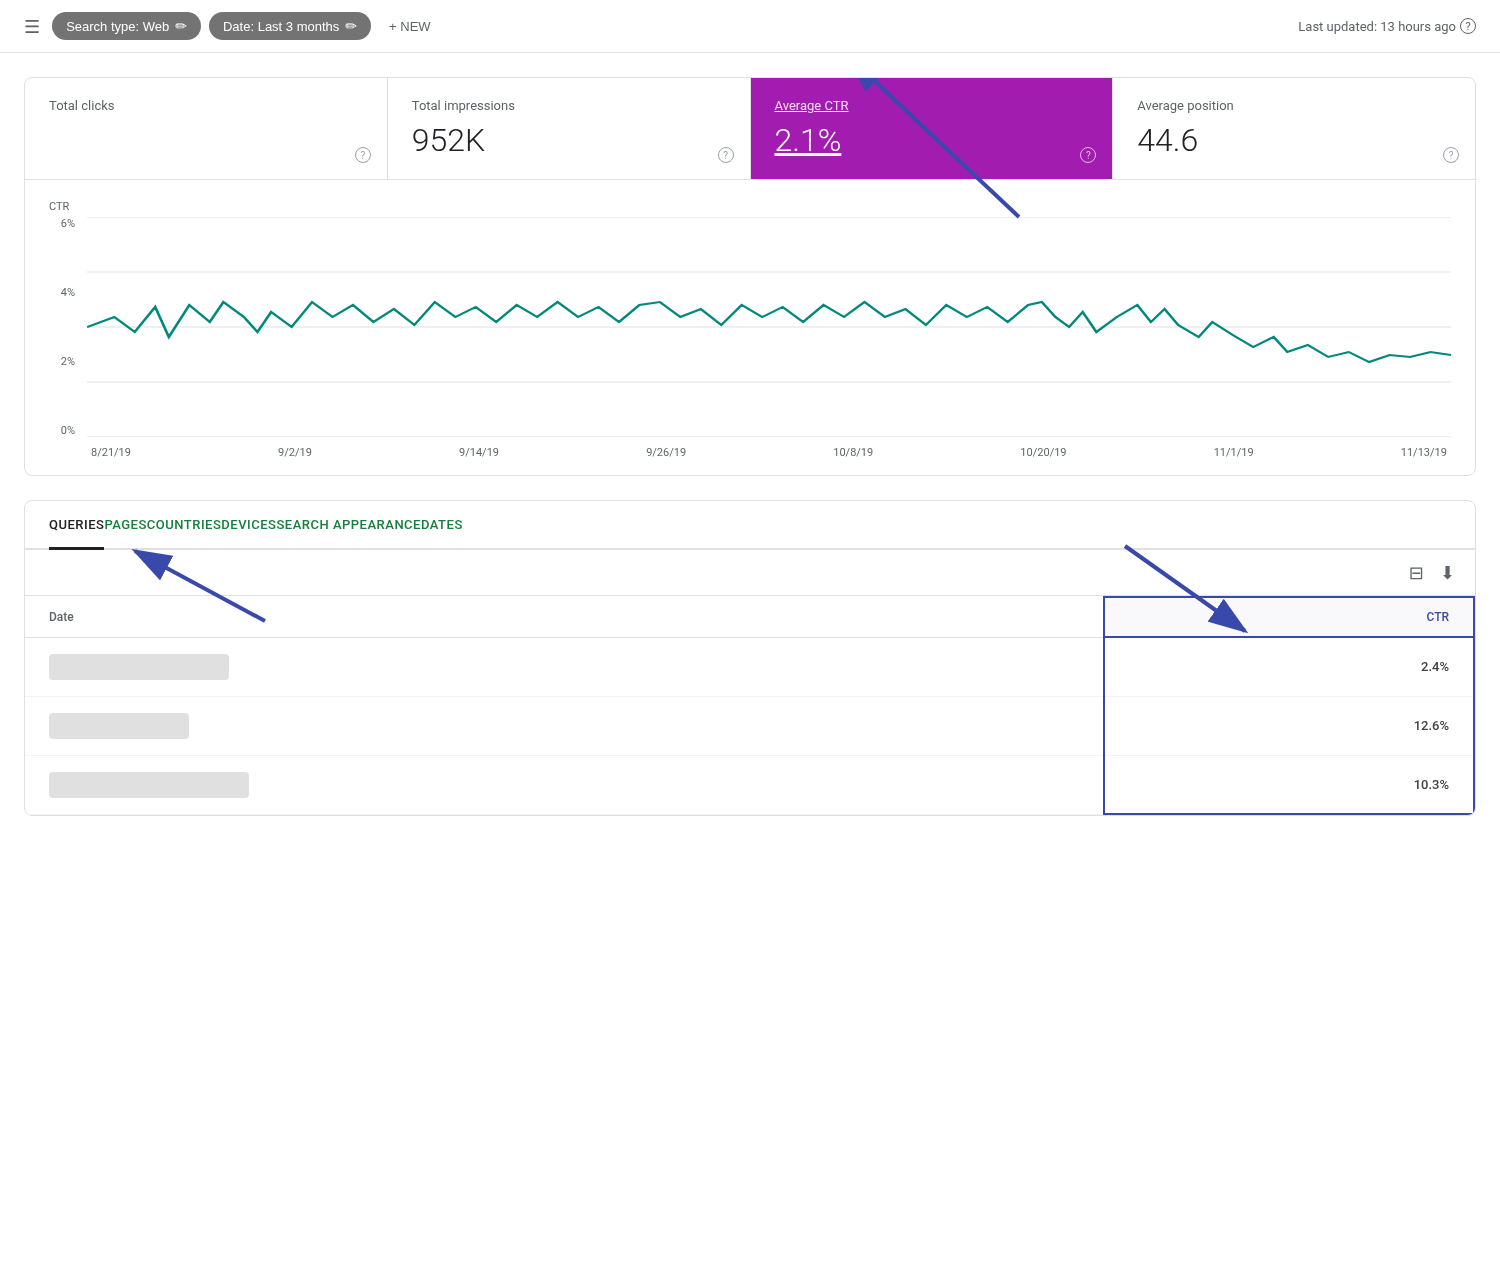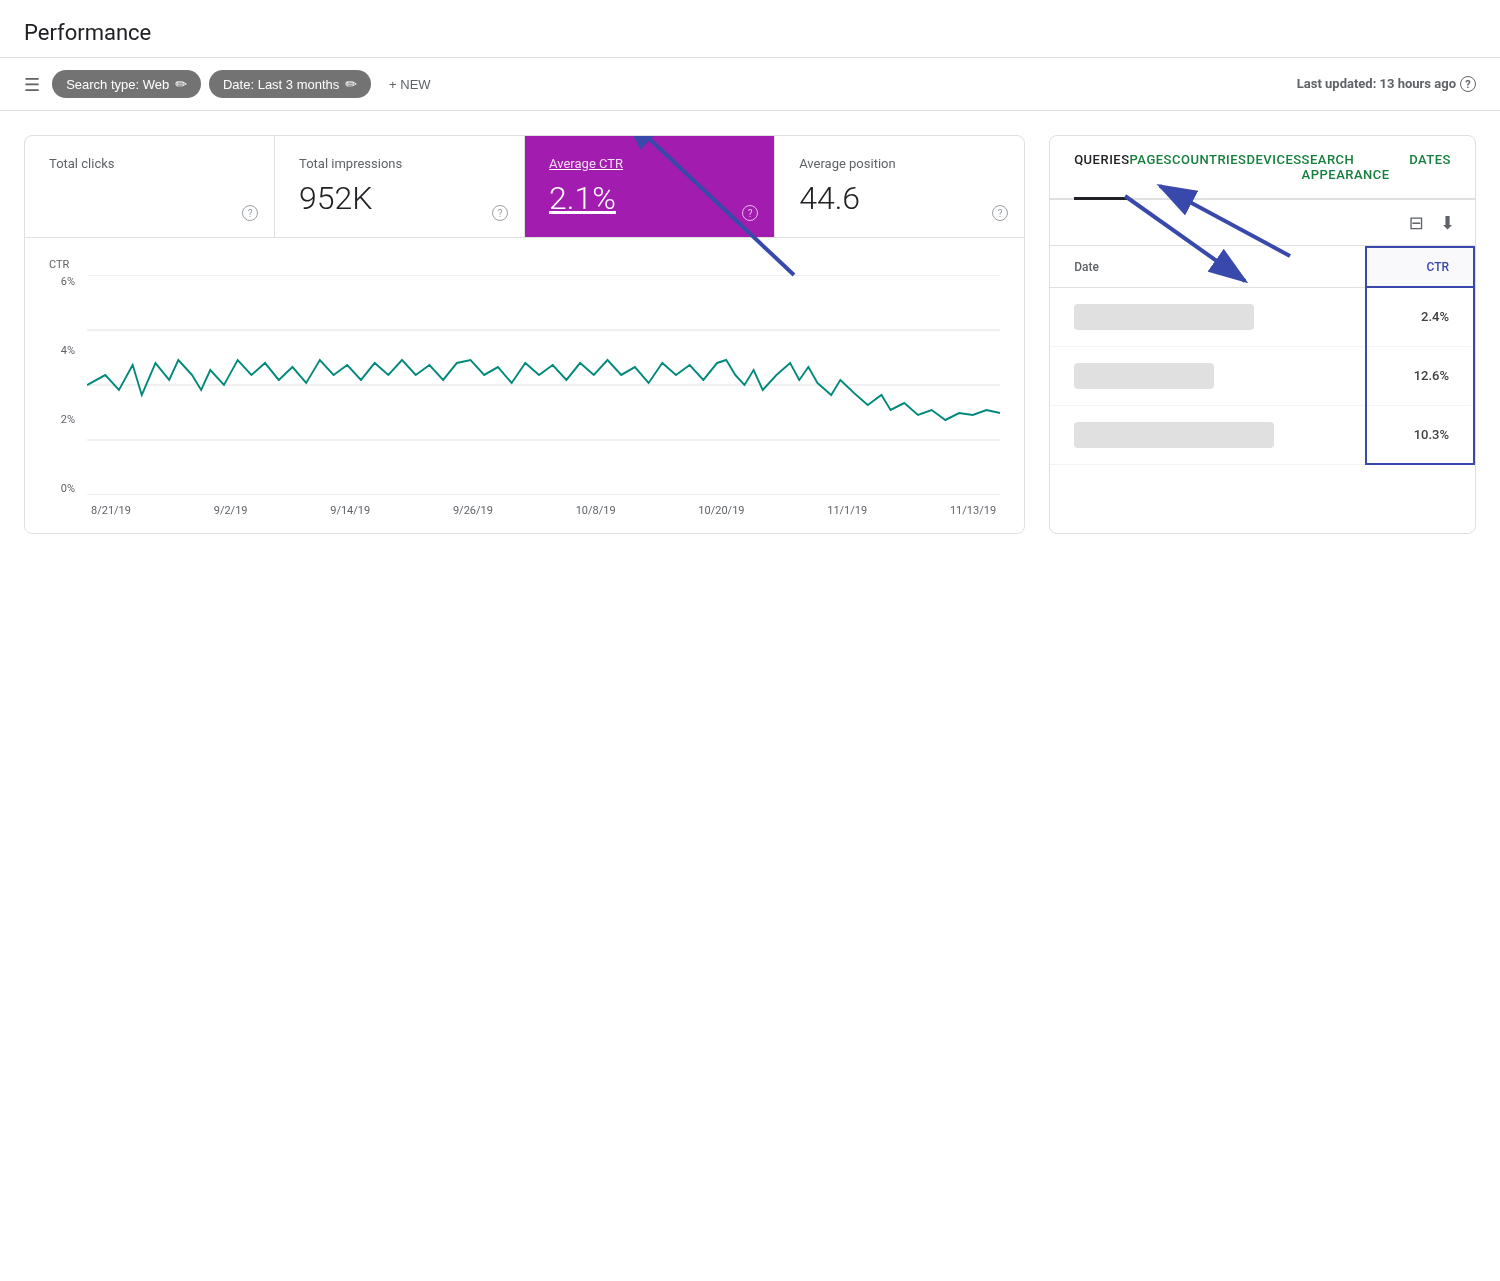--- a/index.html
+++ b/index.html
@@ -65,41 +65,40 @@
       align-items: center;
       gap: 4px;
       font-size: 13px;
       padding: 6px 10px;
     }
     .toolbar-right {
       margin-left: auto;
       color: #5f6368;
       font-size: 13px;
       display: flex;
-      align-items: flex-start;
+      align-items: center;
       gap: 4px;
-      font-weight: bold;
     }
     .help-icon {
       width: 16px;
       height: 16px;
       border: 1px solid #5f6368;
       border-radius: 50%;
       display: inline-flex;
       align-items: center;
       justify-content: center;
       font-size: 11px;
       color: #5f6368;
     }
 
     
     .main-content {
       padding: 24px;
       display: flex;
-      flex-direction: row;
+      flex-direction: column;
       gap: 24px;
     }
 
     
     .metrics-card {
       background: #fff;
       border: 1px solid #e0e0e0;
       border-radius: 8px;
       overflow: hidden;
     }
@@ -275,23 +274,20 @@
     }
     .chart-wrapper {
       position: relative;
     }
   </style>
 </head>
 <body>
 
 <div class="page-wrapper">
 
-  <div class="page-header">
-    <h1 class="page-title">Performance</h1>
-  </div>
 
   <div class="toolbar">
     <span class="toolbar-filter-icon">☰</span>
     <button class="filter-chip">
       <span>Search type: Web</span>
       <span class="edit-icon">✏</span>
     </button>
     <button class="filter-chip">
       <span>Date: Last 3 months</span>
       <span class="edit-icon">✏</span>

